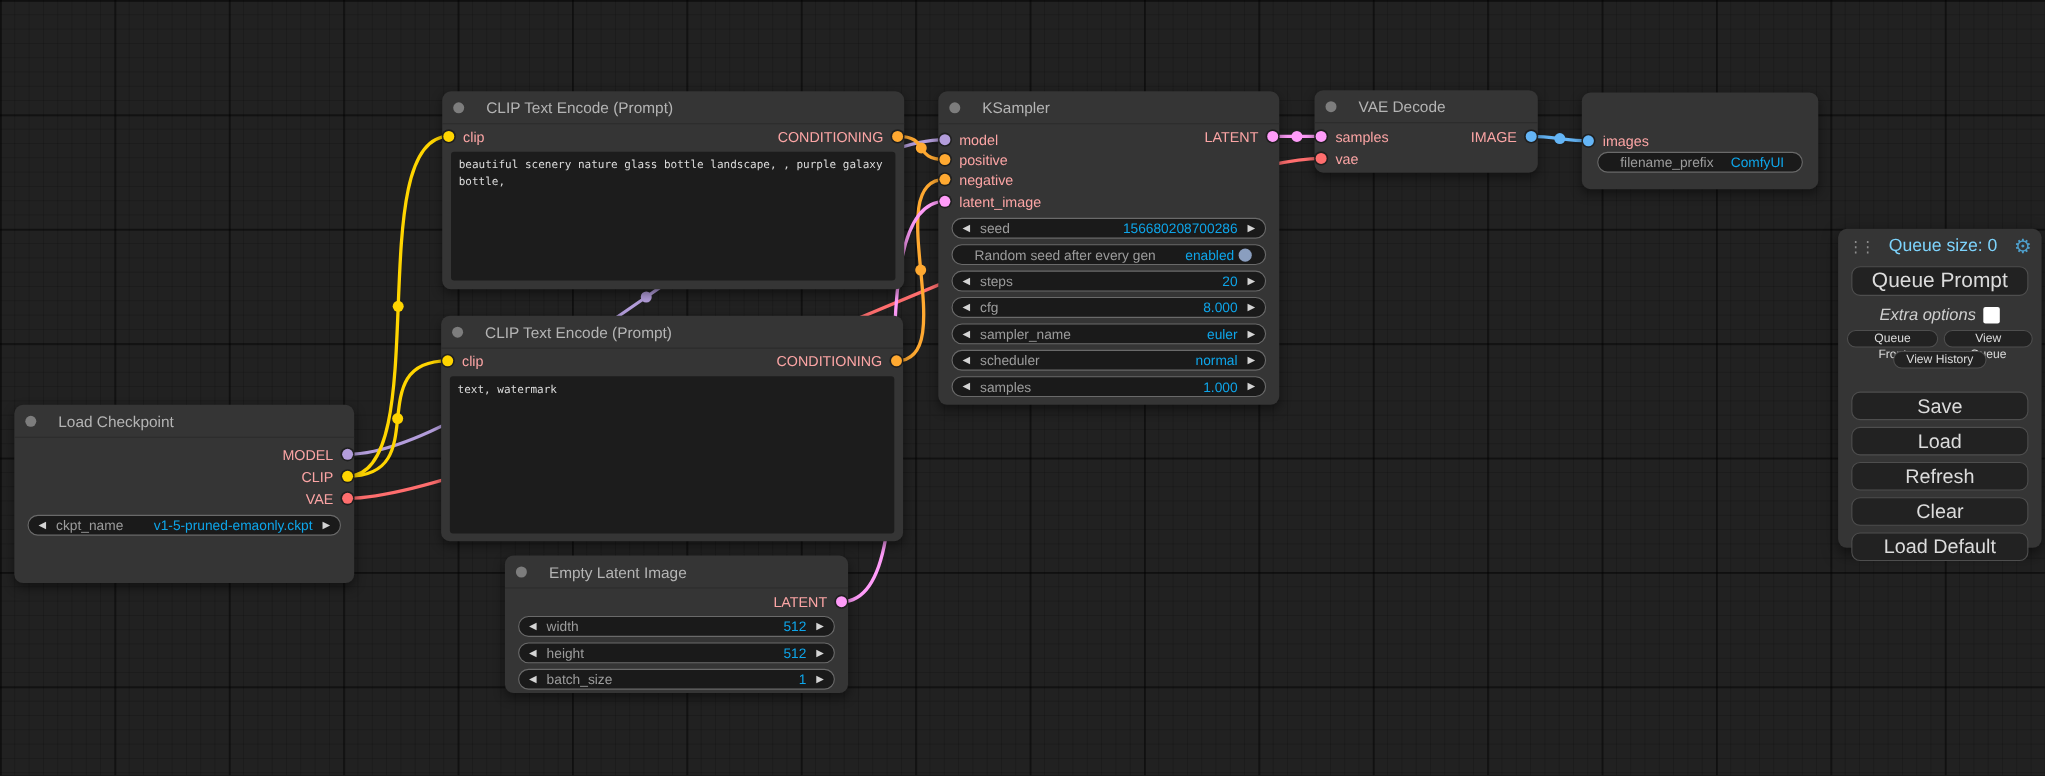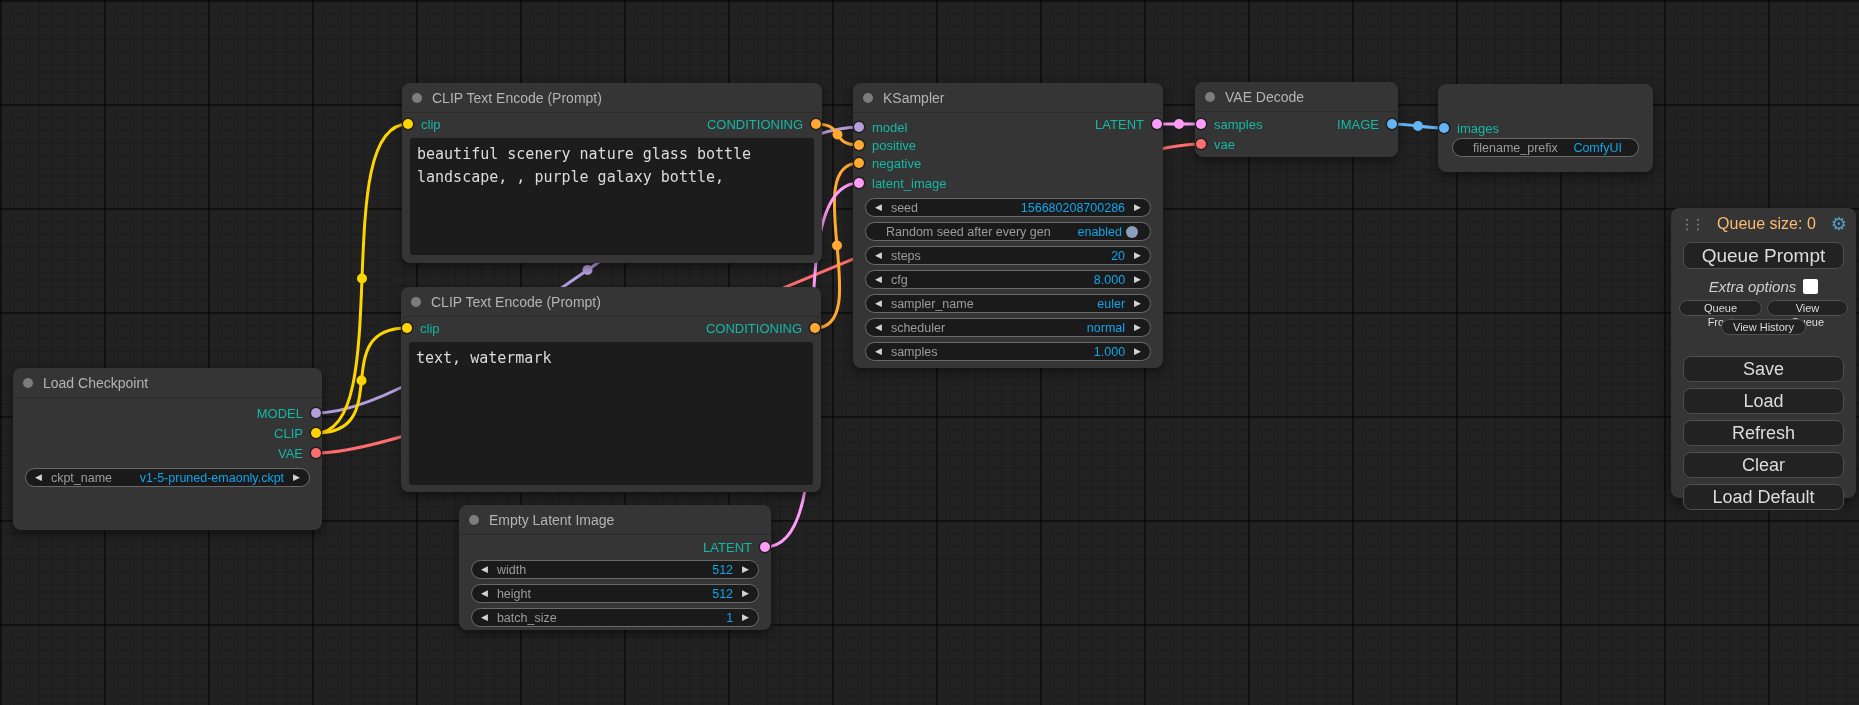--- a/index.html
+++ b/index.html
@@ -14,57 +14,57 @@
     background-size:104px 104px,104px 104px,13px 13px,13px 13px;
     font-family:"Liberation Sans",sans-serif;
   }
   #wires{position:absolute;left:0;top:0;z-index:1;}
   #wires path{fill:none;stroke-width:3;stroke-linecap:round;}
   .node{
     position:absolute;z-index:2;background:#353535;border-radius:8px;
     box-shadow:0 4px 10px rgba(0,0,0,.45);color:#c8c8c8;font-size:13px;
   }
   .node-header{height:30px;display:flex;align-items:center;padding:0 10px;
-    border-bottom:1px solid #2c2c2c;box-sizing:border-box;}
+    border-bottom:1px solid #2c2c2c;box-sizing:border-box;gap:10px;}
   .title-dot{width:10px;height:10px;border-radius:50%;background:#7d7d7d;
     margin-right:10px;flex:0 0 auto;}
   .node-title{color:#b4b4b4;font-size:14px;white-space:nowrap;}
   .port{position:absolute;height:16px;display:flex;align-items:center;white-space:nowrap;}
   .port .pdot{width:10px;height:10px;border-radius:50%;box-shadow:0 0 0 1.5px rgba(0,0,0,.4);flex:0 0 auto;}
   .port.in{left:1px;}
   .port.in .pdot{margin-right:8px;}
   .port.out{right:1px;}
   .port.out .pdot{margin-left:8px;}
-  .port .plabel{color:#14b8a6;}
+  .port .plabel{color:#fca5a5;}
   .widget{
     position:absolute;height:19px;background:#1a1a1a;border:1px solid #6a6a6a;
     border-radius:10px;display:flex;align-items:center;box-sizing:border-box;
     padding:0 9px;font-size:12.5px;white-space:nowrap;overflow:hidden;
   }
   .widget .arrow{color:#d4d4d4;font-size:9px;line-height:1;}
   .widget .w-label{color:#9c9c9c;margin-left:9px;}
   .widget .w-value{margin-left:auto;color:#0ea5e9;margin-right:9px;}
   .widget.no-arrows{padding:0 12px;}
   .widget.no-arrows .w-label{margin-left:8px;}
   .widget.no-arrows .w-value{margin-right:4px;}
   .toggle-dot{width:12px;height:12px;border-radius:50%;flex:0 0 auto;}
   .prompt-box{
     position:absolute;background:#1c1c1c;border-radius:3px;color:#dcdcdc;
-    font-family:"DejaVu Sans Mono",monospace;font-size:15px;line-height:1.5;
+    font-family:"DejaVu Sans Mono",monospace;font-size:10px;line-height:1.5;
     padding:5px 7px;box-sizing:border-box;white-space:pre-wrap;word-break:break-word;
     text-align:left;overflow:hidden;
   }
   
   .queue-panel{
     position:absolute;left:1671px;top:208px;width:185px;height:290px;z-index:3;
     background:#353535;border-radius:8px;box-shadow:0 5px 14px rgba(0,0,0,.55);
   }
   .qp-header{display:flex;align-items:center;padding:7px 9px 0 9px;}
   .drag-handle{color:#8d8d8d;font-size:14px;letter-spacing:-3px;line-height:1;cursor:grab;}
-  .queue-size{flex:1;text-align:center;color:#fdba74;font-size:16px;}
+  .queue-size{flex:1;text-align:center;color:#7dd3fc;font-size:16px;}
   .gear{font-size:18px;line-height:1;cursor:pointer;}
   .btn{display:block;background:#222;border:1px solid #4e4e4e;border-radius:8px;
     color:#dcdcdc;text-align:center;cursor:pointer;box-sizing:border-box;}
   .btn.big{margin:6px 12px 0 12px;height:26px;line-height:24px;font-size:18px;}
   .btn.queue-prompt{margin-top:9px;font-size:19px;height:27px;line-height:25px;}
   .extra-row{display:flex;align-items:center;justify-content:center;gap:7px;
     color:#cfcfcf;font-size:15px;margin:9px 0 5px 0;font-style:italic;}
   .checkbox{width:15px;height:15px;background:#ffffff;border-radius:2px;cursor:pointer;}
   .small-row{display:flex;justify-content:center;gap:5px;margin:0 8px 3px 8px;}
   .btn.small{display:inline-block;font-size:11px;height:16px;line-height:14px;

